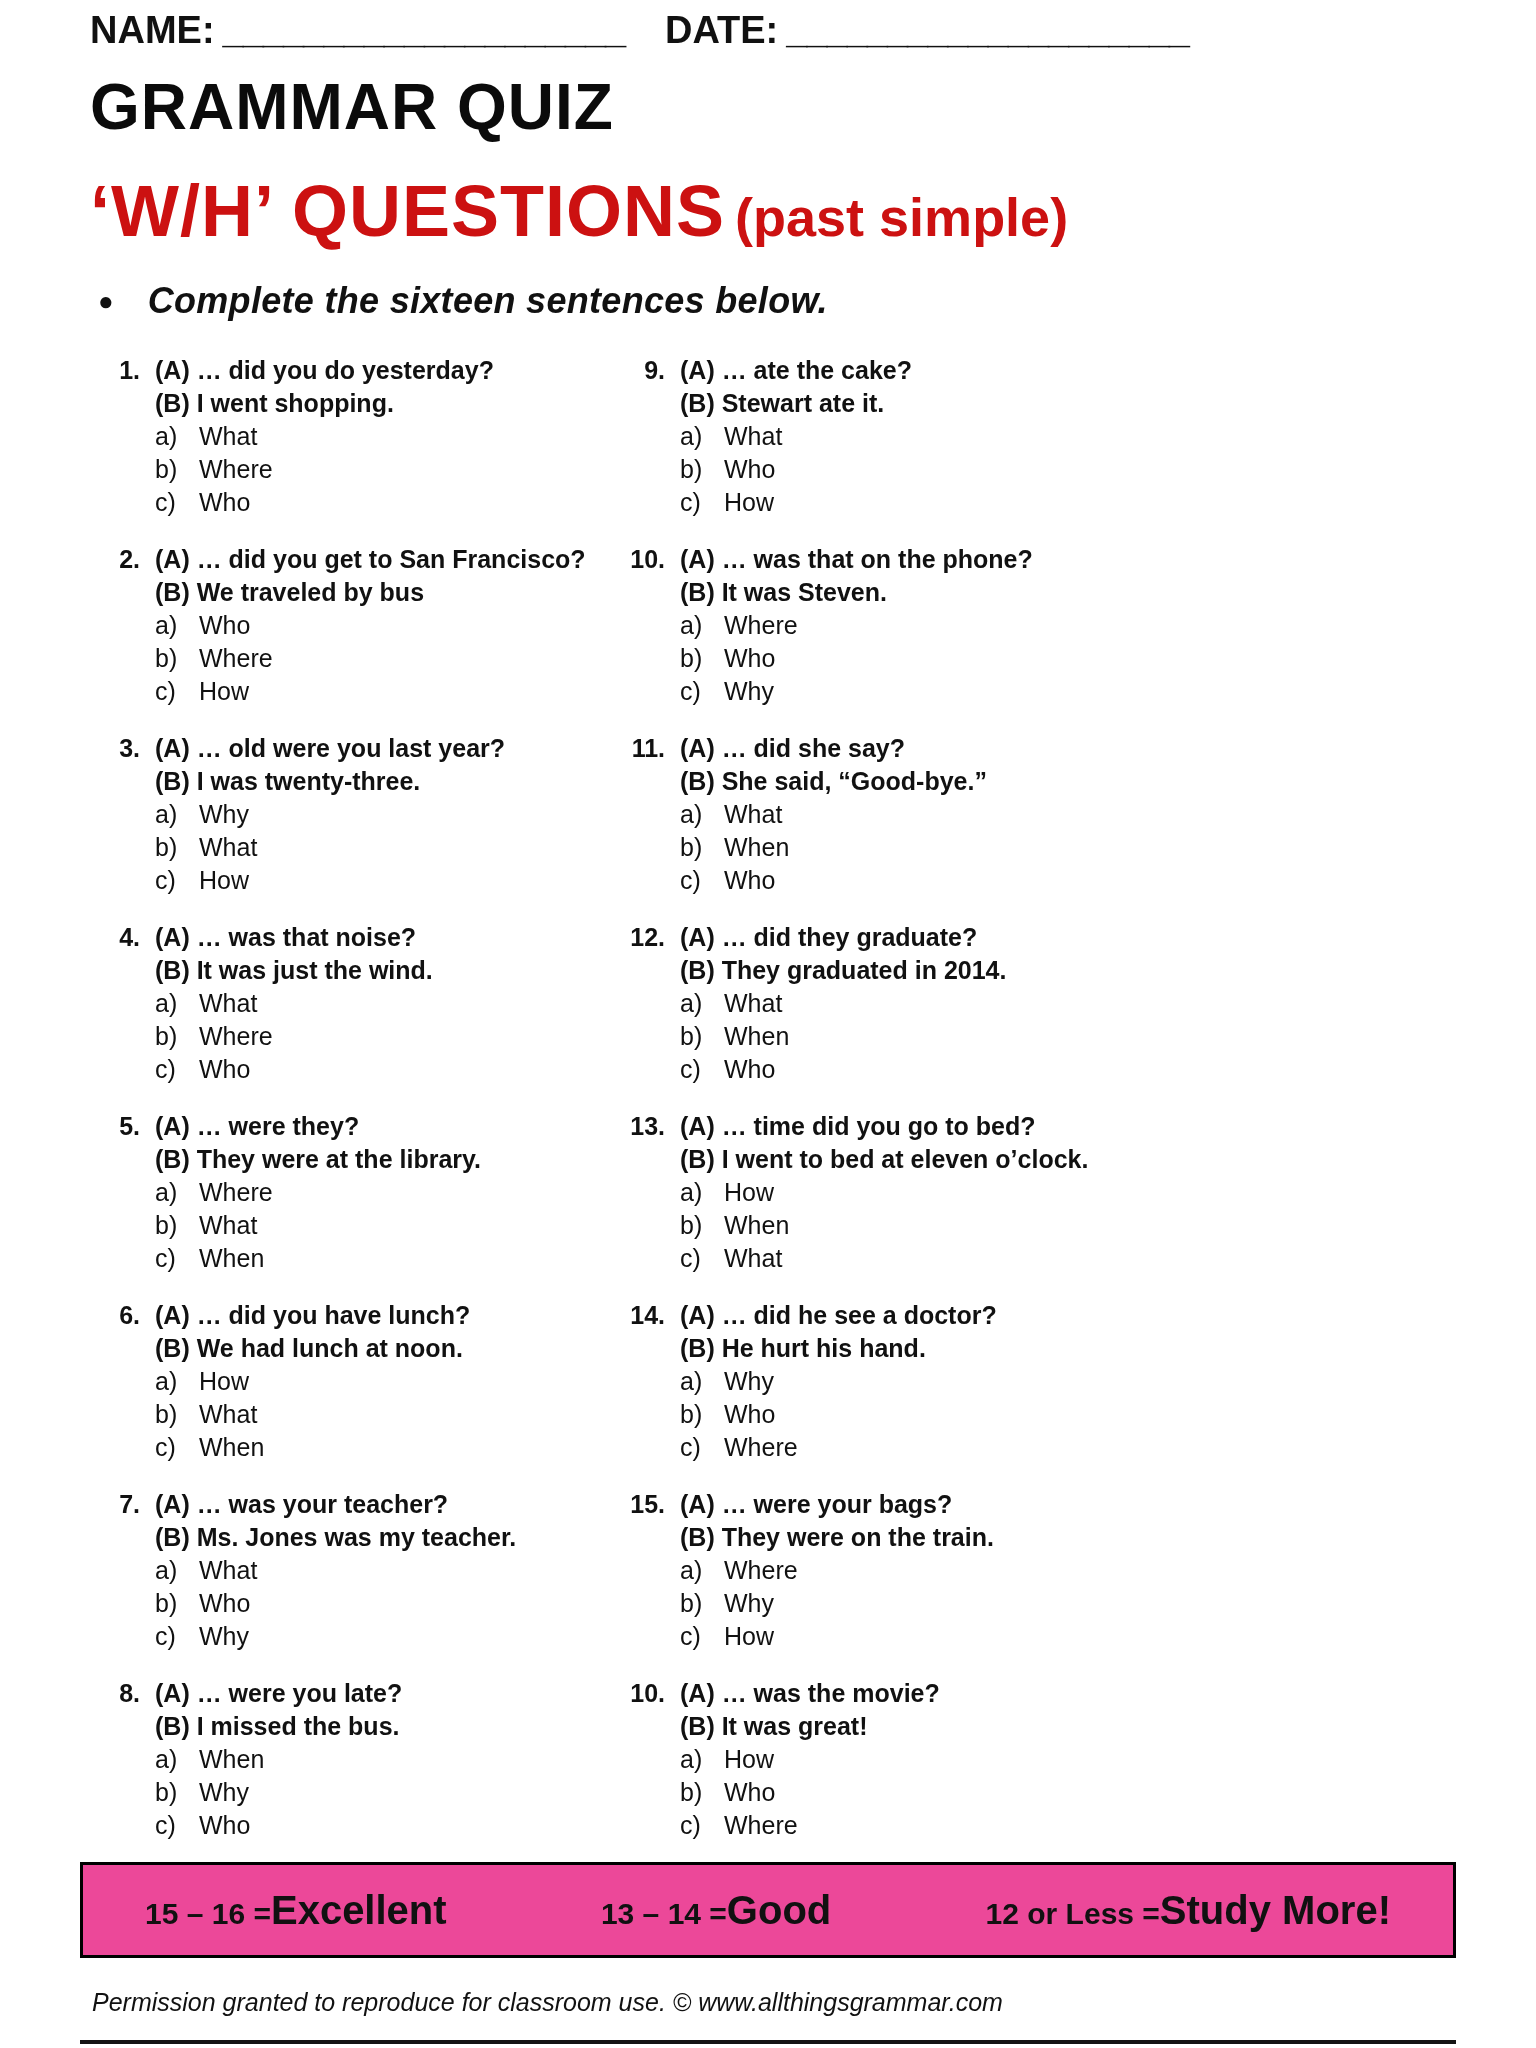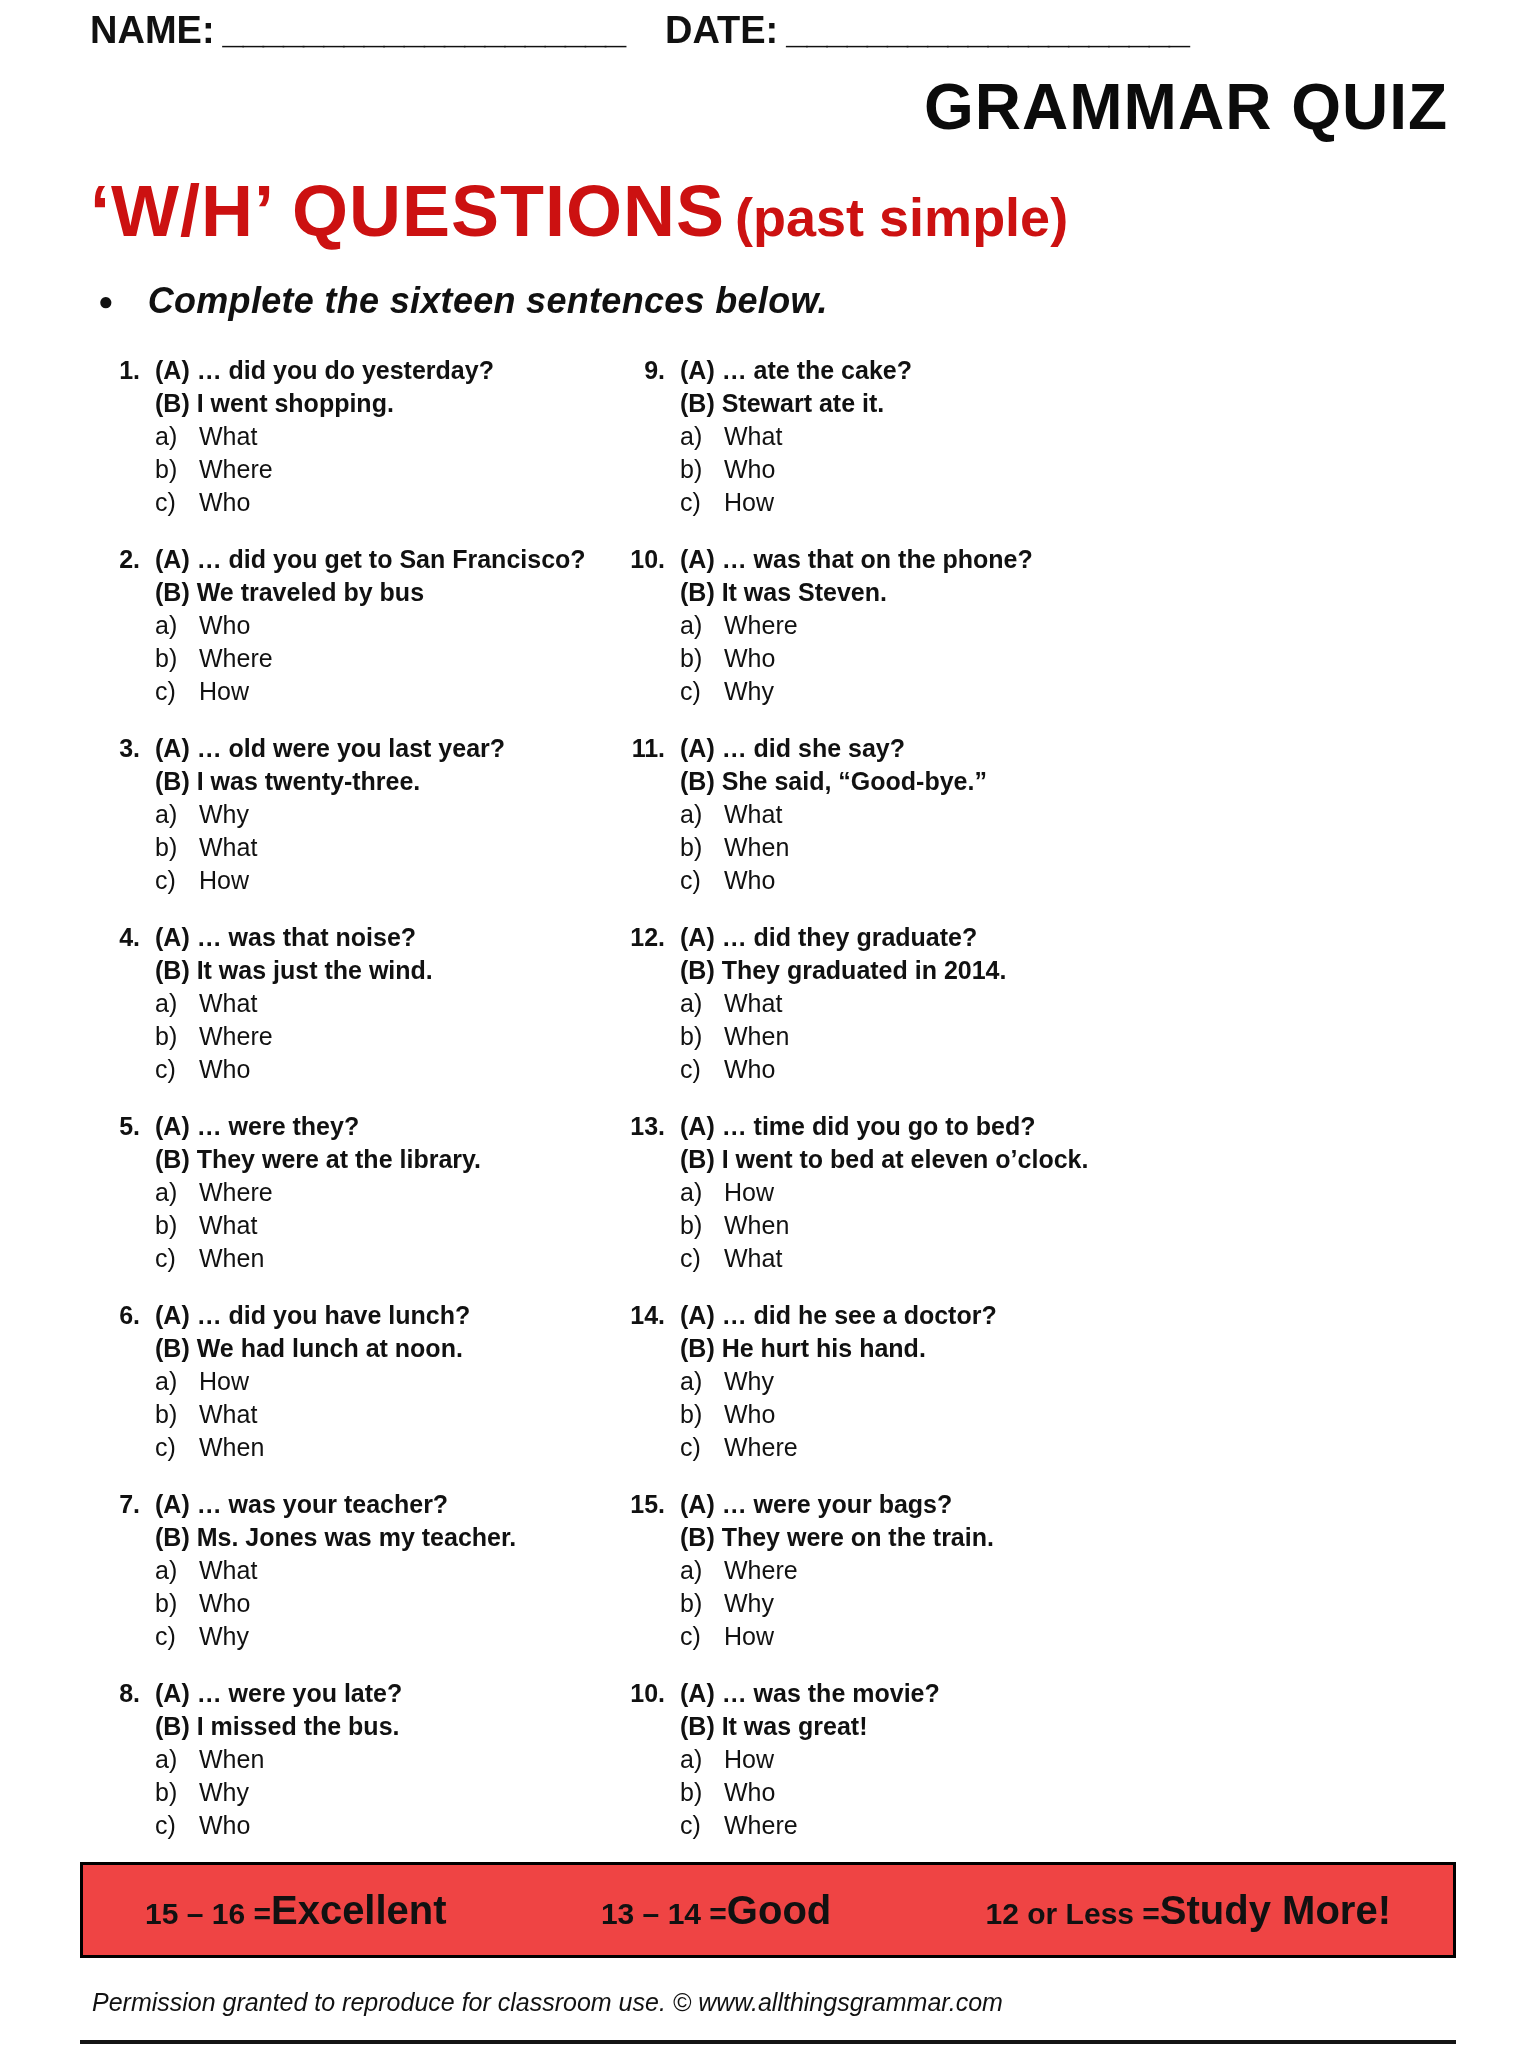--- a/index.html
+++ b/index.html
@@ -12,21 +12,21 @@
     position: relative;
     overflow: hidden;
   }
   .page { padding: 9px 88px 0 90px; }
 
   .header-row { display: flex; align-items: baseline; }
   .field { font-size: 38px; font-weight: bold; white-space: nowrap; }
   .name-field { width: 575px; }
   .blank { margin-left: 8px; letter-spacing: -1px; }
 
-  .title { font-size: 64px; font-weight: bold; letter-spacing: 1px; margin-top: 18px; color: #0b0b0b; text-align: right; }
+  .title { font-size: 64px; font-weight: bold; letter-spacing: 1px; margin-top: 18px; color: #0b0b0b; }
 
   .subtitle { margin-top: 26px; color: var(--accent); font-weight: bold; white-space: nowrap; }
   .subtitle .main { font-size: 72px; letter-spacing: 1px; }
   .subtitle .suffix { font-size: 54px; margin-left: 10px; }
 
   .instruction-row { display: flex; align-items: center; margin-top: 28px; }
   .bullet { font-size: 26px; line-height: 26px; margin-left: 8px; }
   .instruction { font-size: 36px; font-weight: bold; font-style: italic; margin-left: 34px; letter-spacing: 0.3px; }
 
   .questions { display: grid; grid-template-columns: 525px 1fr; margin-top: 32px; }
@@ -36,21 +36,21 @@
   .q-body { margin-left: 15px; }
   .q-line { font-weight: bold; font-size: 25px; line-height: 33px; white-space: nowrap; }
   .opt { display: flex; font-size: 25px; line-height: 33px; white-space: nowrap; }
   .opt-letter { width: 44px; flex: none; }
 
   .score-box {
     position: absolute; left: 80px; right: 80px; top: 1862px; height: 96px;
     border: 3px solid #000;
     display: flex; align-items: center; justify-content: space-between;
     padding: 0 62px;
-    background: #ef4444;
+    background: #ec4899;
   }
   .score-item { display: flex; align-items: baseline; white-space: nowrap; }
   .score-range { font-size: 30px; font-weight: bold; }
   .score-label { font-size: 40px; font-weight: bold; }
 
   .footer {
     position: absolute; left: 92px; top: 1988px;
     font-size: 25px; font-style: italic; white-space: nowrap;
   }
   .bottom-rule {

